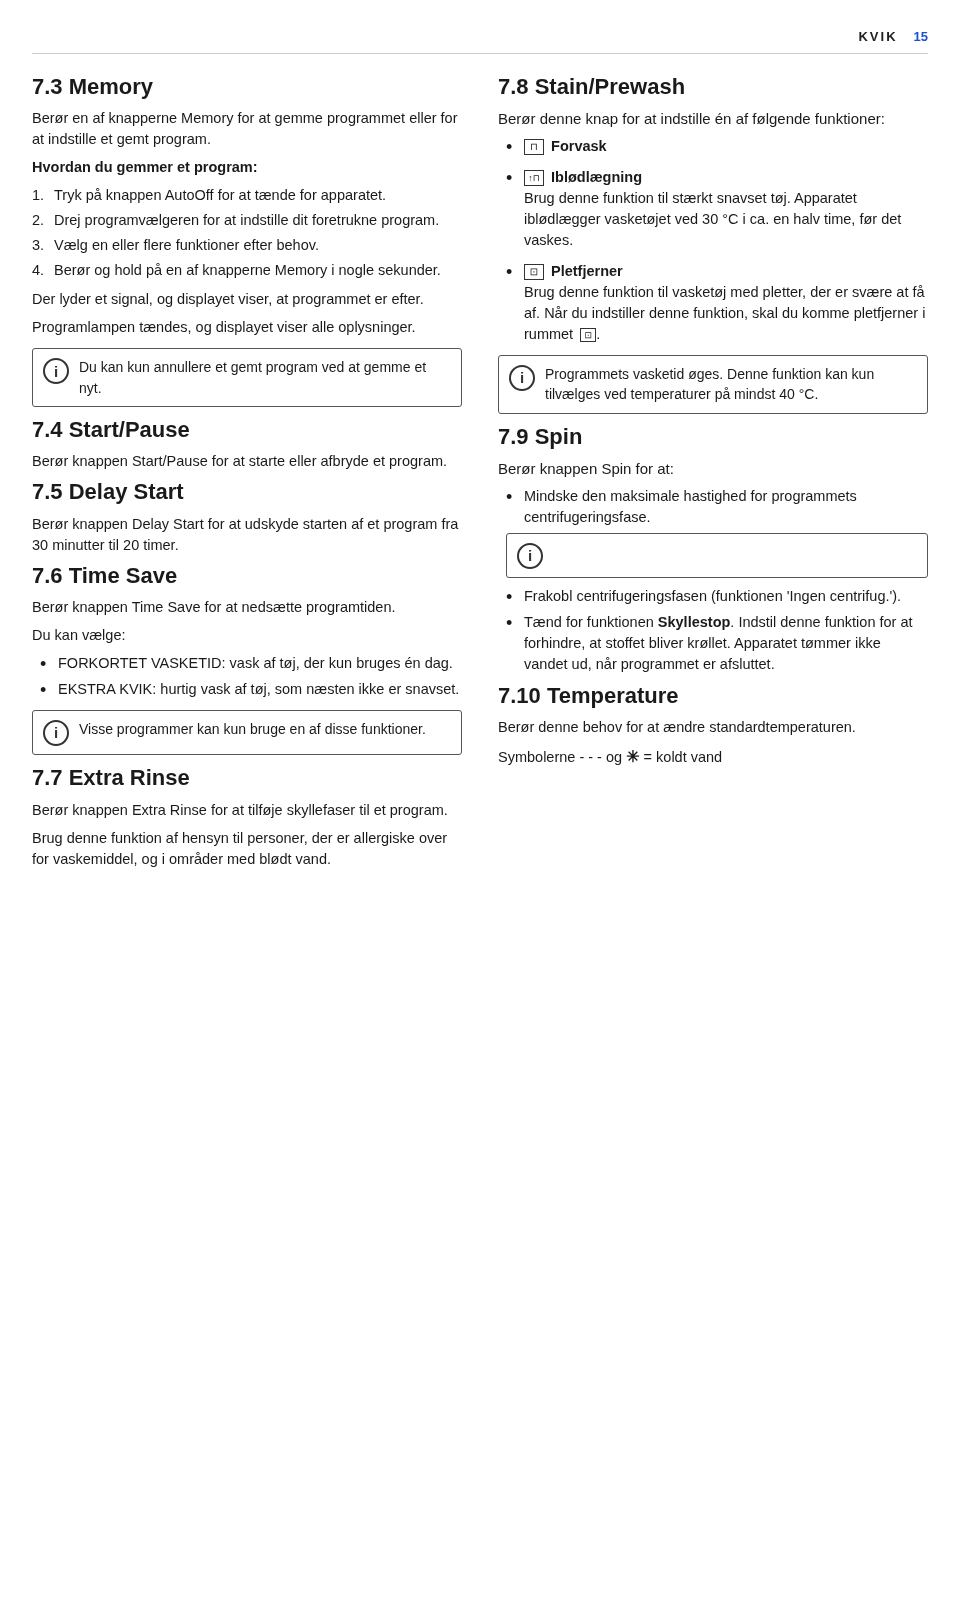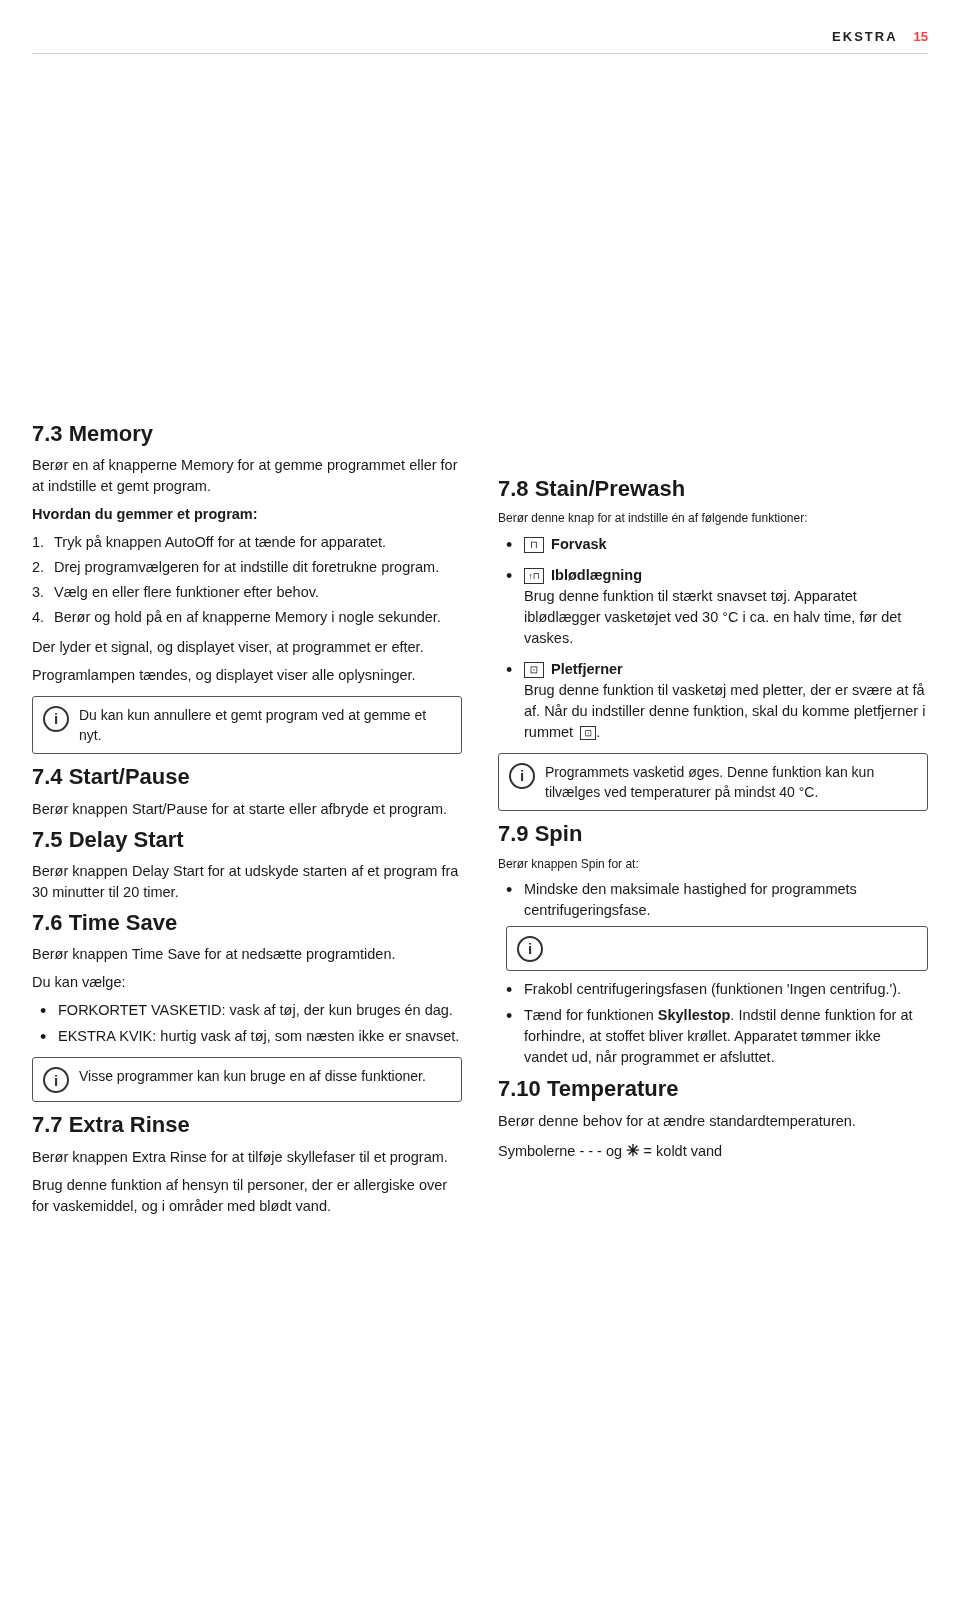--- a/index.html
+++ b/index.html
@@ -33,30 +33,29 @@
     }
     .page-header-title {
       font-size: 13px;
       font-weight: bold;
       letter-spacing: 2px;
       color: #222;
       margin-right: 16px;
     }
     .page-number {
       font-size: 13px;
-      color: #ef4444;
+      color: #1d4ed8;
       font-weight: bold;
     }
 
     
     .two-col {
       display: flex;
       gap: 36px;
       flex: 1;
-      align-items: center;
     }
     .col-left {
       flex: 1;
       min-width: 0;
     }
     .col-right {
       flex: 1;
       min-width: 0;
     }
 
@@ -140,33 +139,33 @@
       min-width: 26px;
       margin-top: 1px;
       color: #333;
     }
     .info-text {
       font-size: 14px;
       line-height: 1.45;
     }
 
     .subsection-intro {
-      font-size: 12px;
+      font-size: 15px;
       margin-bottom: 6px;
     }
 
     .snowflake { font-size: 16px; font-weight: bold; }
   </style>
 </head>
 <body>
 
 <div class="page-wrapper">
 
   <div class="page-header">
-    <span class="page-header-title">EKSTRA</span>
+    <span class="page-header-title">KVIK</span>
     <span class="page-number">15</span>
   </div>
 
   <div class="two-col">
 
     <div class="col-left">
 
       <div>
         <div class="section-title">7.3 Memory</div>
         <p class="para">Berør en af knapperne Memory for at gemme programmet eller for at indstille et gemt program.</p>

